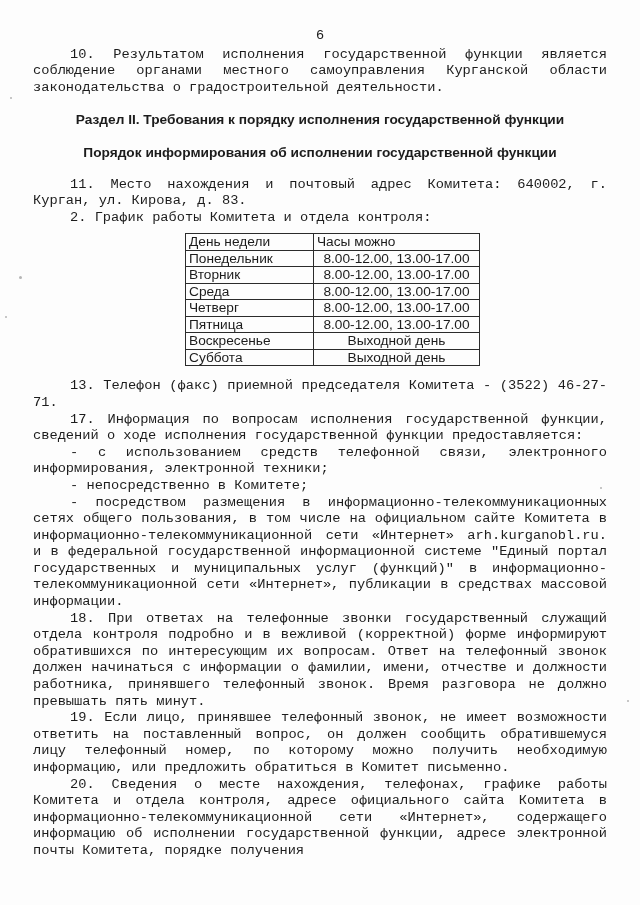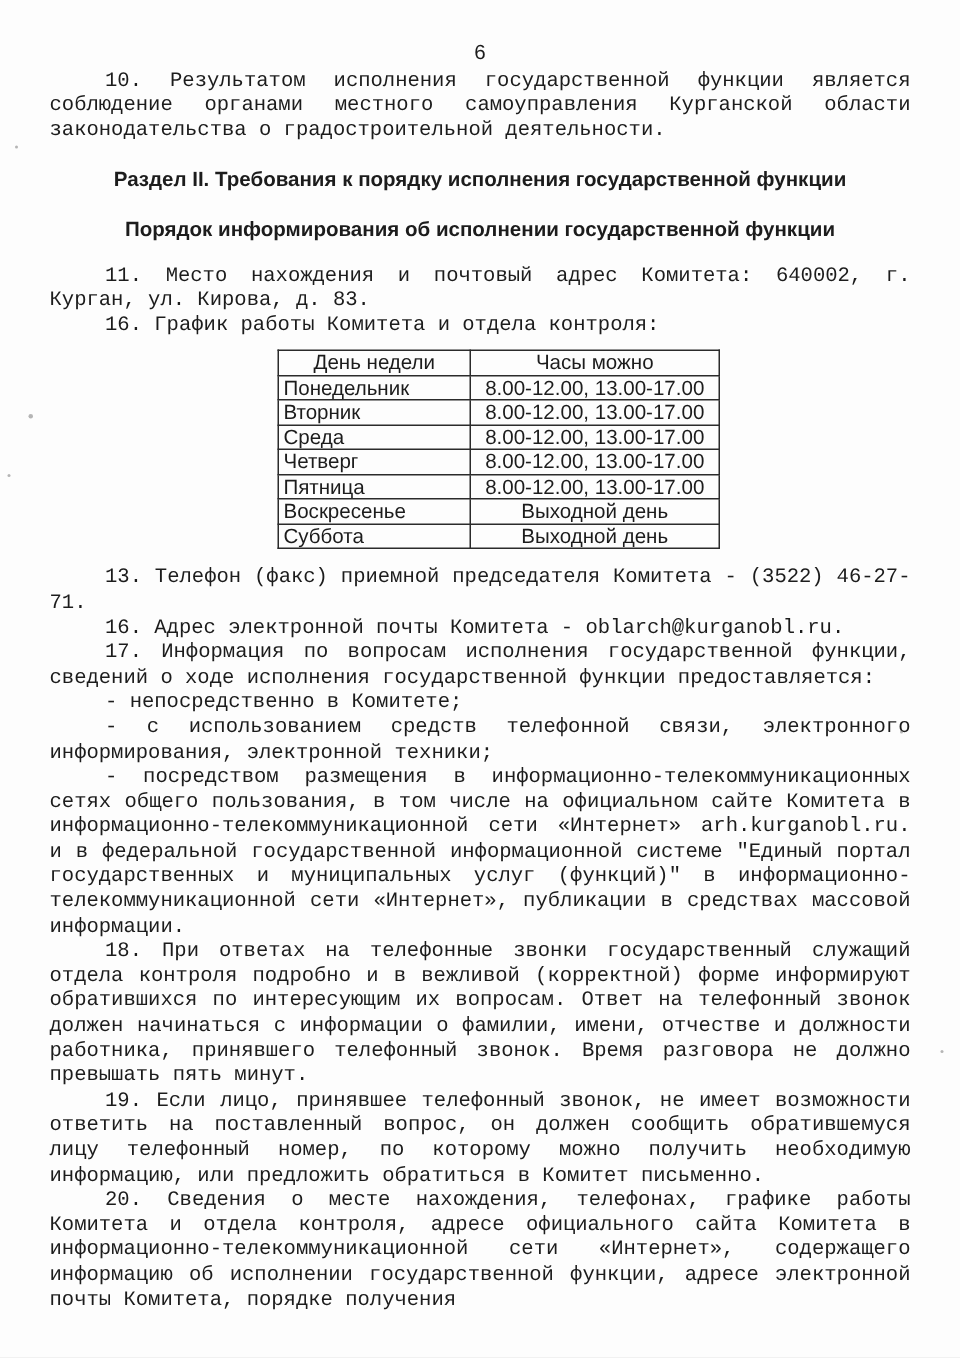--- a/index.html
+++ b/index.html
@@ -46,21 +46,21 @@
   table.schedule th, table.schedule td {
     border: 1px solid #2b2b2b;
     font-weight: normal;
     font-size: 13.7px;
     line-height: 15.4px;
     padding: 0 3px;
     height: 15.5px;
     overflow: hidden;
     white-space: nowrap;
   }
-  table.schedule th { text-align: center; }
+  table.schedule th { text-align: left; }
   td.day-cell  { width: 121px; text-align: left; padding-left: 8px; }
   th.day-head  { width: 121px; }
   td.hours-cell{ width: 159px; text-align: center; }
   th.hours-head{ width: 159px; }
   .speck {
     position: absolute;
     background: #8f8f8f;
     border-radius: 50%;
     opacity: 0.65;
   }
@@ -77,21 +77,21 @@
 
   <div class="page-number">6</div>
 
   <p class="body-para">10. Результатом исполнения государственной функции является соблюдение органами местного самоуправления Курганской области законодательства о градостроительной деятельности.</p>
 
   <h1 class="sec-heading">Раздел II.  Требования к порядку исполнения государственной функции</h1>
 
   <h2 class="sub-heading">Порядок информирования об исполнении государственной функции</h2>
 
   <p class="body-para">11. Место нахождения и почтовый адрес Комитета: 640002, г. Курган, ул. Кирова, д. 83.</p>
-  <p class="body-para">16. График работы Комитета и отдела контроля:</p>
+  <p class="body-para">2. График работы Комитета и отдела контроля:</p>
 
   <table class="schedule">
     <thead>
       <tr>
         <th class="day-head">День недели</th>
         <th class="hours-head">Часы можно</th>
       </tr>
     </thead>
     <tbody id="schedule-body">
     <tr>
@@ -125,24 +125,23 @@
     </tr>
 
     <tr>
       <td class="day-cell">Суббота</td>
       <td class="hours-cell">Выходной день</td>
     </tr>
   </tbody>
   </table>
 
   <p class="body-para">13. Телефон (факс) приемной председателя Комитета - (3522) 46-27-71.</p>
-  <p class="body-para">16. Адрес электронной почты Комитета - oblarch@kurganobl.ru.</p>
   <p class="body-para">17. Информация по вопросам исполнения государственной функции, сведений о ходе исполнения государственной функции предоставляется:</p>
+  <p class="body-para">- с использованием средств телефонной связи, электронного информирования, электронной техники;</p>
   <p class="body-para">- непосредственно в Комитете;</p>
-  <p class="body-para">- с использованием средств телефонной связи, электронного информирования, электронной техники;</p>
   <p class="body-para">- посредством размещения в информационно-телекоммуникационных сетях общего пользования, в том числе на официальном сайте Комитета в информационно-телекоммуникационной сети «Интернет» arh.kurganobl.ru. и в федеральной государственной информационной системе "Единый портал государственных и муниципальных услуг (функций)" в информационно-телекоммуникационной сети «Интернет», публикации в средствах массовой информации.</p>
   <p class="body-para">18. При ответах на телефонные звонки государственный служащий отдела контроля подробно и в вежливой (корректной) форме информируют обратившихся по интересующим их вопросам. Ответ на телефонный звонок должен начинаться с информации о фамилии, имени, отчестве и должности работника, принявшего телефонный звонок. Время разговора не должно превышать пять минут.</p>
   <p class="body-para">19. Если лицо, принявшее телефонный звонок, не имеет возможности ответить на поставленный вопрос, он должен сообщить обратившемуся лицу телефонный номер, по которому можно получить необходимую информацию, или предложить обратиться в Комитет письменно.</p>
   <p class="body-para">20. Сведения о месте нахождения, телефонах, графике работы Комитета и отдела контроля, адресе официального сайта Комитета в информационно-телекоммуникационной сети «Интернет», содержащего информацию об исполнении государственной функции, адресе электронной почты Комитета, порядке получения</p>
 
   <div class="speck s1"></div>
   <div class="speck s2"></div>
   <div class="speck s3"></div>
   <div class="speck s4"></div>
   <div class="speck s5"></div>

